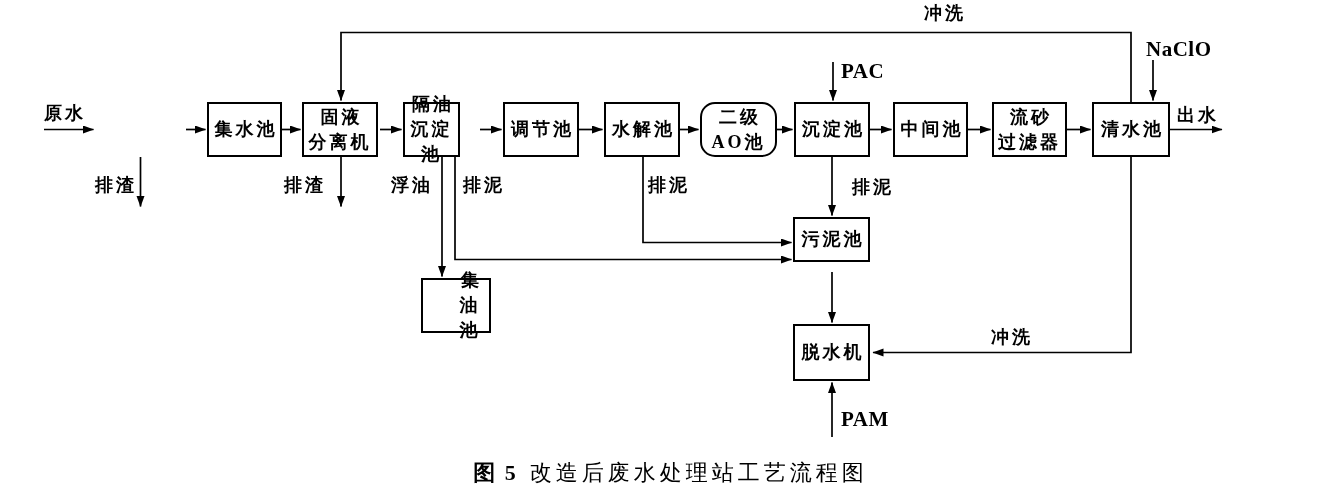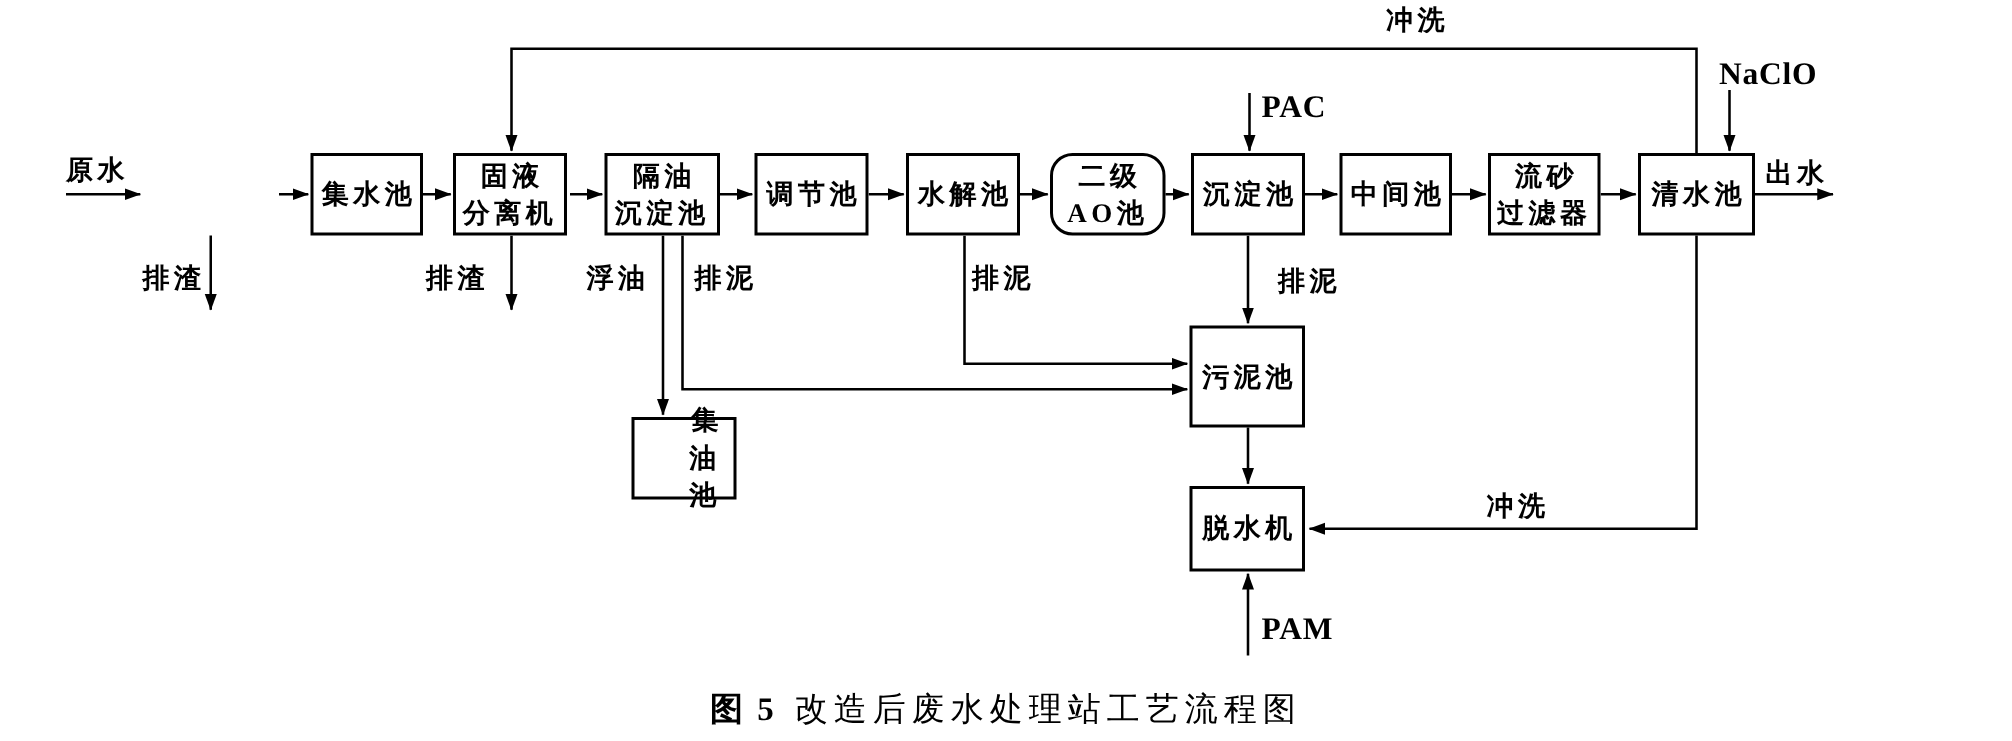--- a/index.html
+++ b/index.html
@@ -112,33 +112,33 @@
     <path d="M643,157 V242.5 H791.5" marker-end="url(#arr)"></path>
     <path d="M832,157 V215.5" marker-end="url(#arr)"></path>
     <path d="M832,272 V322.5" marker-end="url(#arr)"></path>
 
     <path d="M1131,155 V352.5 H873" marker-end="url(#arr)"></path>
   </svg>
 
   <div class="node" style="left:207px;top:102px;width:75px;height:55px;">集水池</div>
   <div class="node" style="left:302px;top:102px;width:76px;height:55px;">固液
 分离机</div>
-  <div class="node" style="left:403px;top:102px;width:77px;height:55px;">隔油
+  <div class="node" style="left:403px;top:102px;width:57px;height:55px;">隔油
 沉淀池</div>
   <div class="node" style="left:503px;top:102px;width:76px;height:55px;">调节池</div>
   <div class="node" style="left:604px;top:102px;width:76px;height:55px;">水解池</div>
   <div class="node" style="left:700px;top:102px;width:77px;height:55px;border-radius:15px;">二级
 AO池</div>
   <div class="node" style="left:794px;top:102px;width:76px;height:55px;">沉淀池</div>
   <div class="node" style="left:893px;top:102px;width:75px;height:55px;">中间池</div>
   <div class="node" style="left:992px;top:102px;width:75px;height:55px;">流砂
 过滤器</div>
   <div class="node" style="left:1092px;top:102px;width:78px;height:55px;">清水池</div>
   <div class="node" style="left:421px;top:278px;width:70px;height:55px;padding-left:28px;">集油池</div>
-  <div class="node" style="left:793px;top:217px;width:77px;height:68px;">污泥池</div>
+  <div class="node" style="left:793px;top:217px;width:77px;height:45px;">污泥池</div>
   <div class="node" style="left:793px;top:324px;width:77px;height:57px;">脱水机</div>
 
   <span class="lbl" style="left:44px;top:103px;">原水</span>
   <span class="lbl" style="left:1177px;top:105px;">出水</span>
   <span class="lbl" style="left:95px;top:175px;">排渣</span>
   <span class="lbl" style="left:284px;top:175px;">排渣</span>
   <span class="lbl" style="left:391px;top:175px;">浮油</span>
   <span class="lbl" style="left:463px;top:175px;">排泥</span>
   <span class="lbl" style="left:648px;top:175px;">排泥</span>
   <span class="lbl" style="left:852px;top:177px;">排泥</span>

